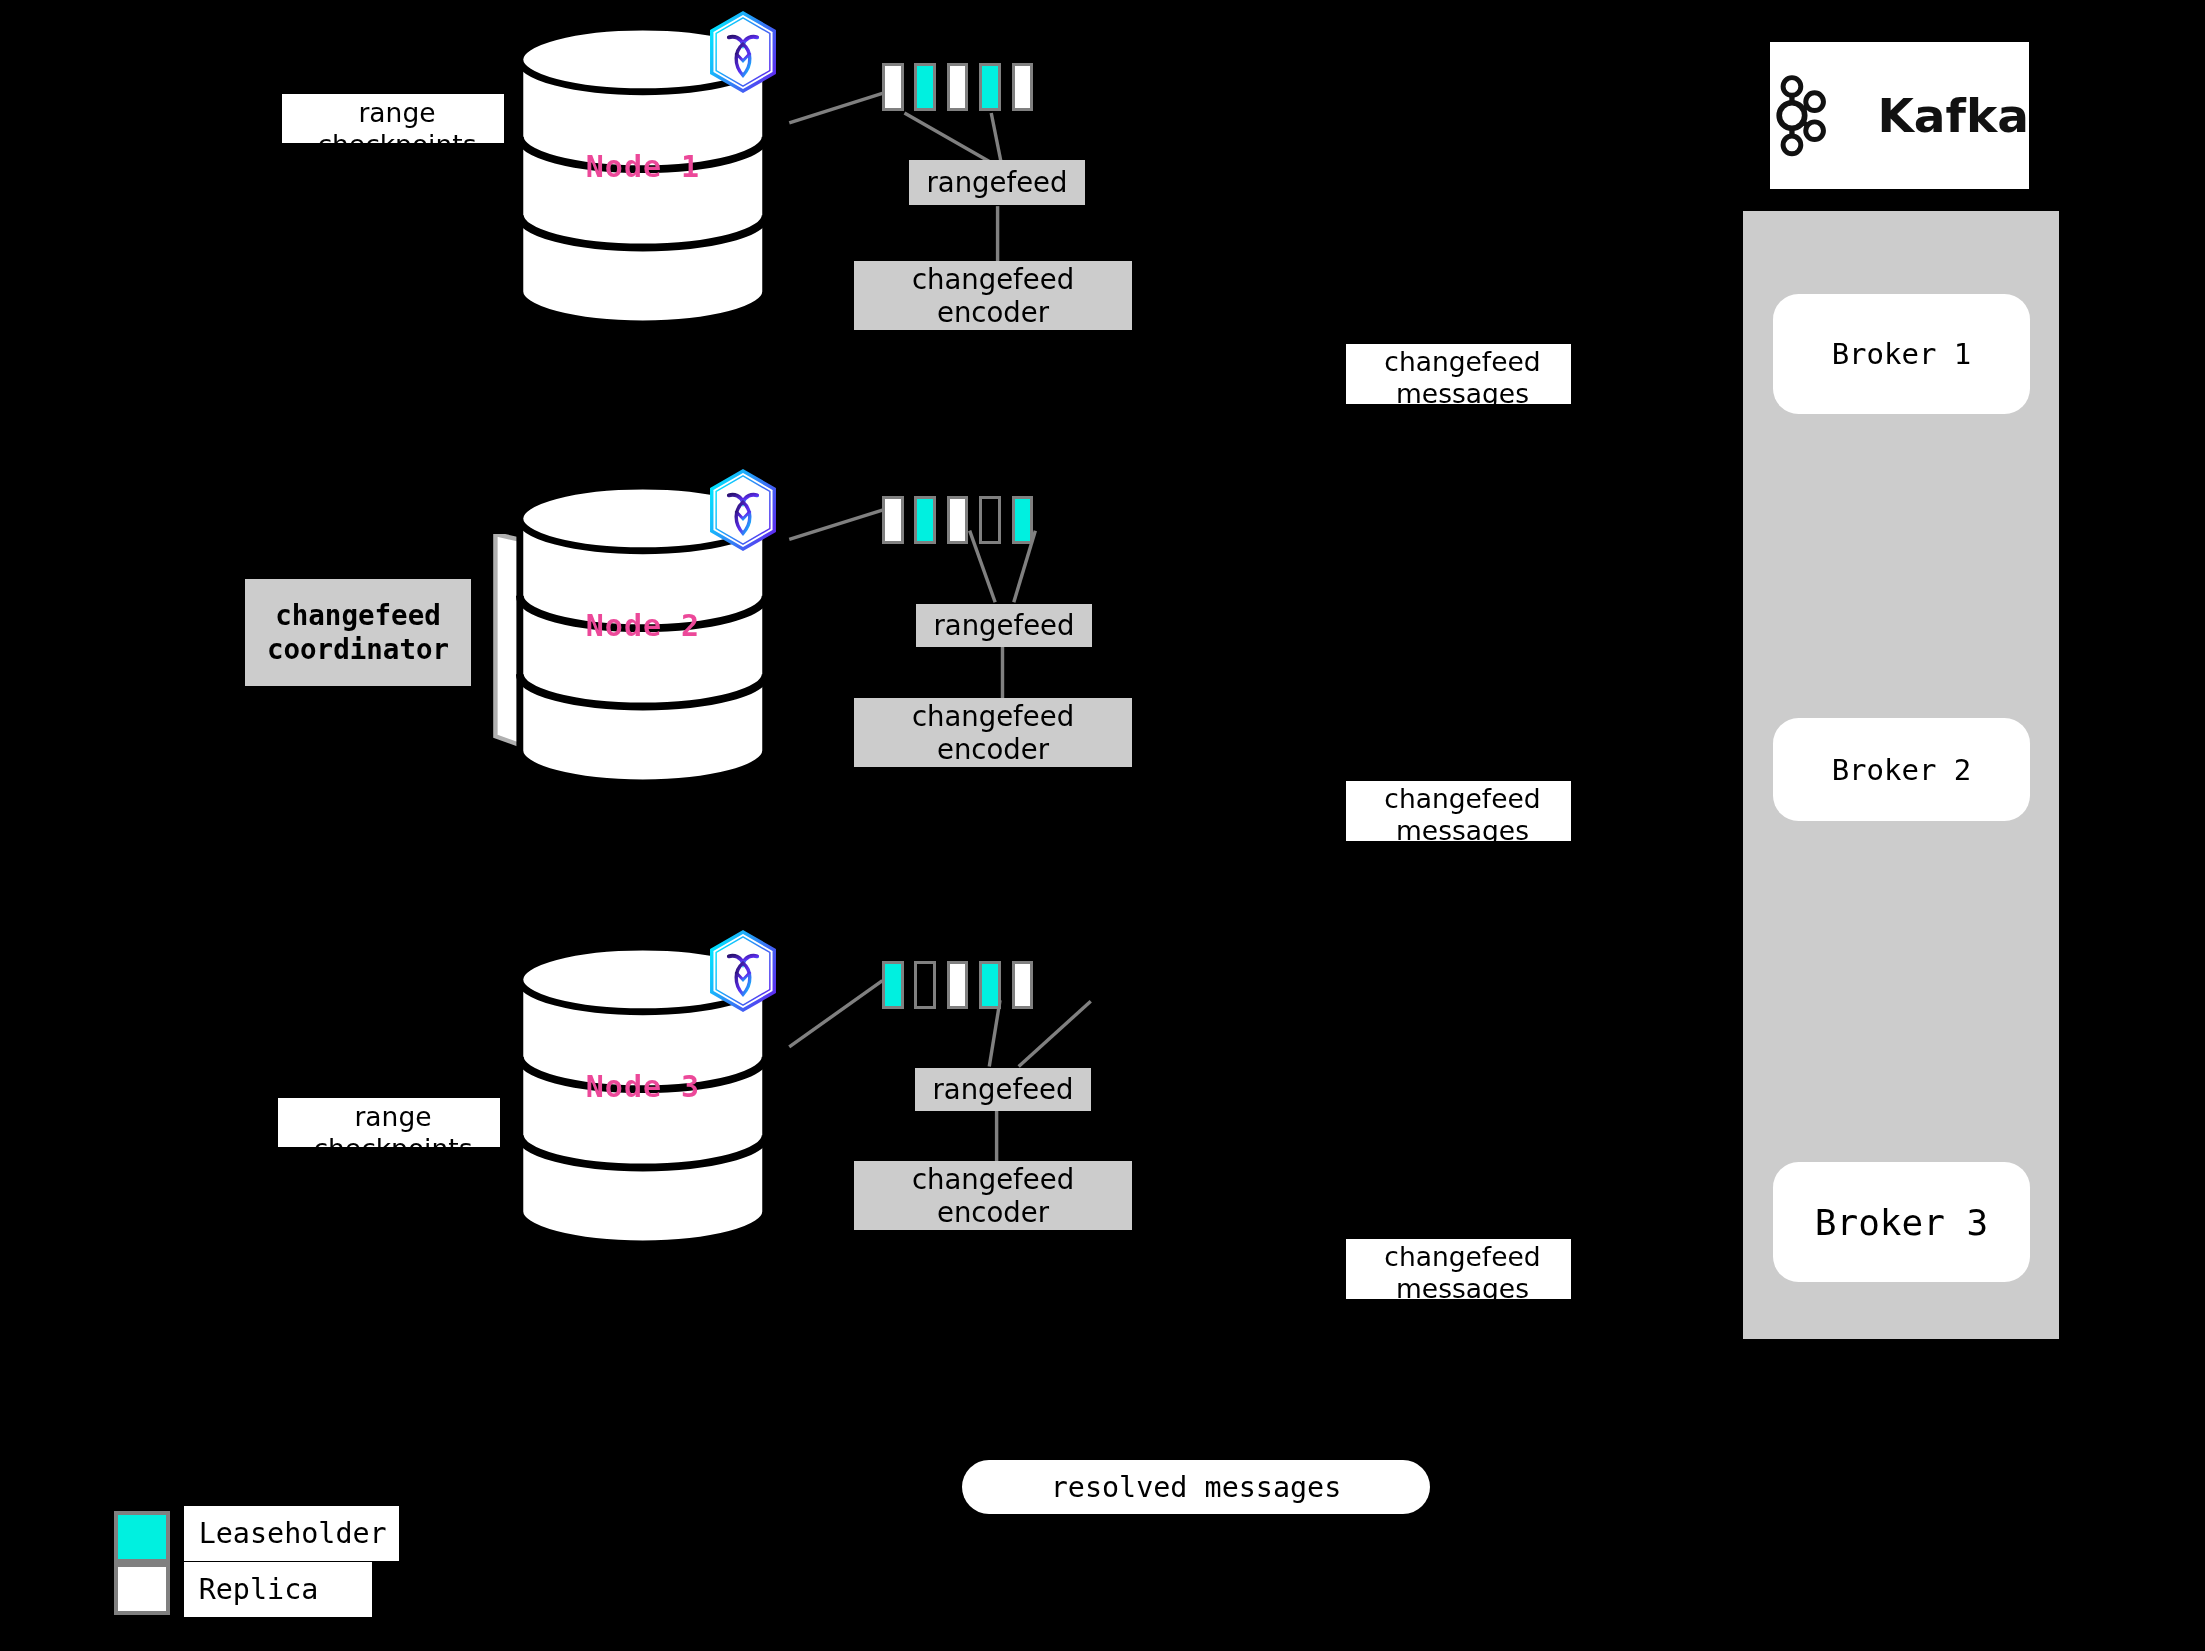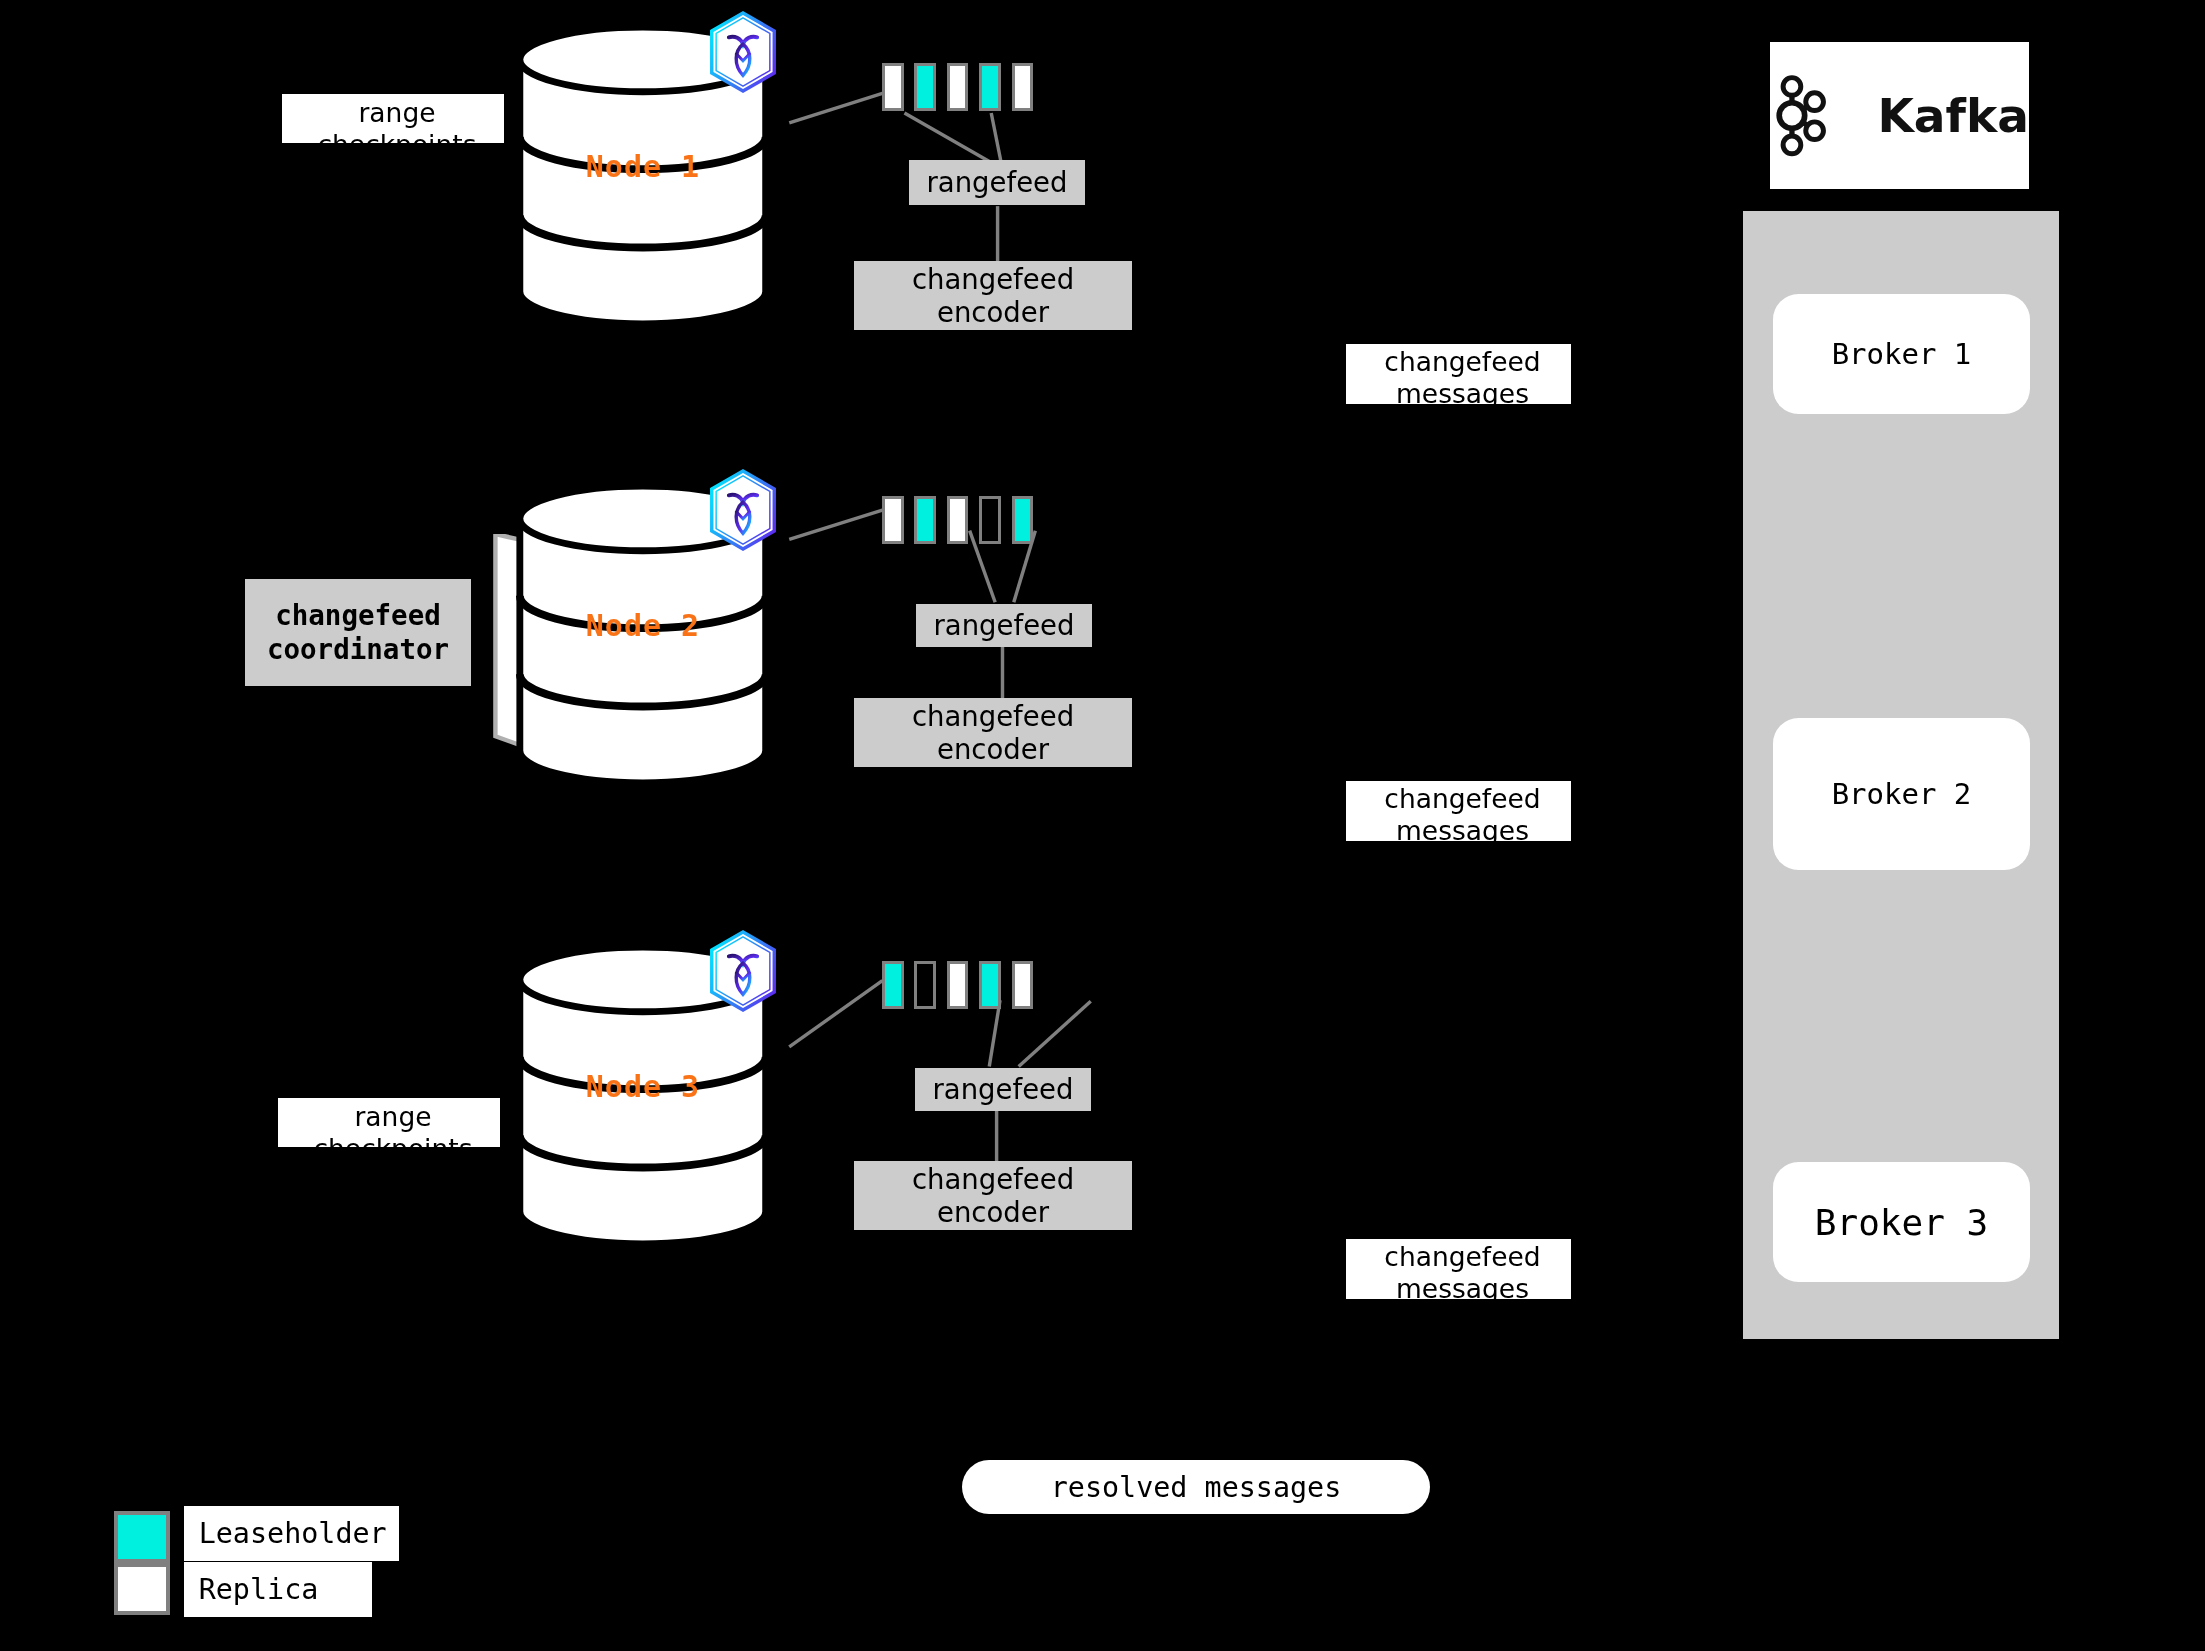--- a/index.html
+++ b/index.html
@@ -50,21 +50,21 @@
   }
   .gray-box span { white-space: nowrap; }
 
   
   .cyl { position: absolute; }
   .cyl svg { display: block; }
   .node-label {
     position: absolute;
     width: 100%;
     text-align: center;
-    color: #f97316;
+    color: #ec4899;
     font-weight: bold;
     font-family: "DejaVu Sans Mono", "Liberation Mono", monospace;
     letter-spacing: 1px;
     white-space: nowrap;
   }
 
   
   .range-row { position: absolute; display: flex; }
   .range-cell {
     width: 21.6px;
@@ -352,21 +352,21 @@
       <circle cx="126" cy="76" r="25" fill="#ffffff" stroke="#111111" stroke-width="14"></circle>
       <circle cx="126" cy="158" r="25" fill="#ffffff" stroke="#111111" stroke-width="14"></circle>
     </svg>
     <span class="kafka-word" style="font-size:47px;">Kafka</span>
   </div>
 
   <div class="kafka-panel abs" style="left:1743px; top:211px; width:316px; height:1128px;">
     <div class="broker" style="left:30px; top:83px; width:257px; height:120px; font-size:29px;">
       <span>Broker 1</span>
     </div>
-    <div class="broker" style="left:30px; top:507px; width:257px; height:152px; font-size:29px;">
+    <div class="broker" style="left:30px; top:507px; width:257px; height:103px; font-size:29px;">
       <span>Broker 2</span>
     </div>
     <div class="broker" style="left:30px; top:951px; width:257px; height:120px; font-size:36px;">
       <span>Broker 3</span>
     </div>
   </div>
 
   <div class="pill abs" style="left:962px; top:1460px; width:468px; height:54px; font-size:28.4px;">
     <span>resolved messages</span>
   </div>

